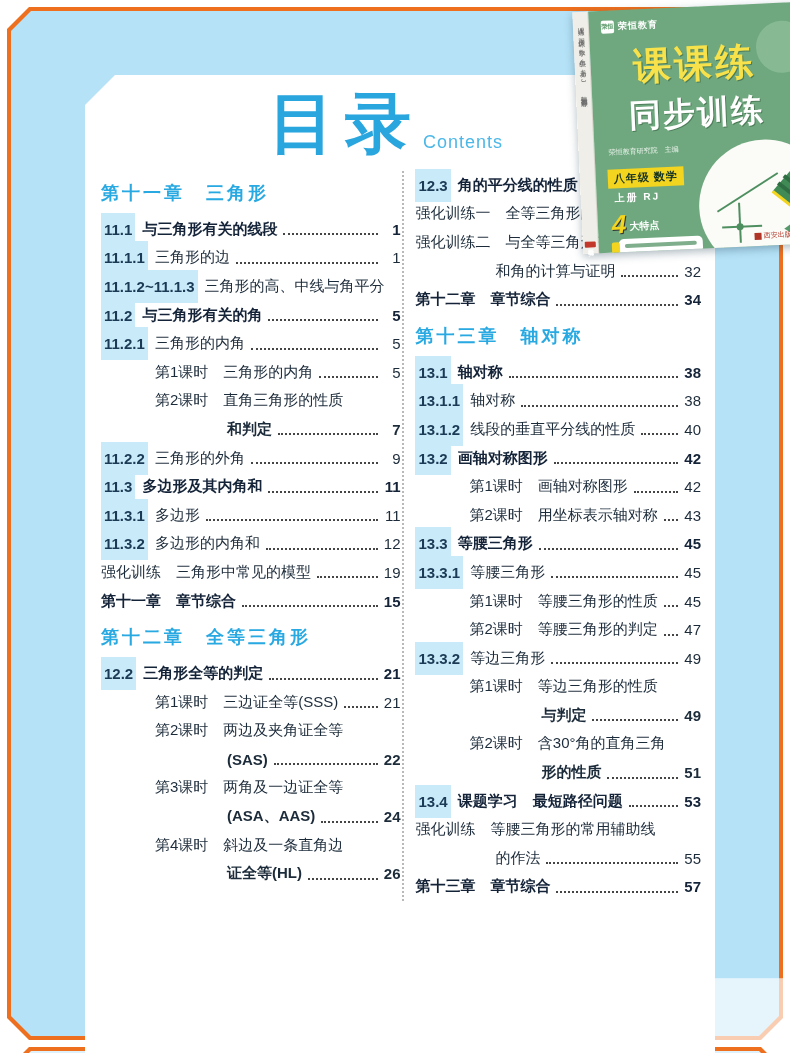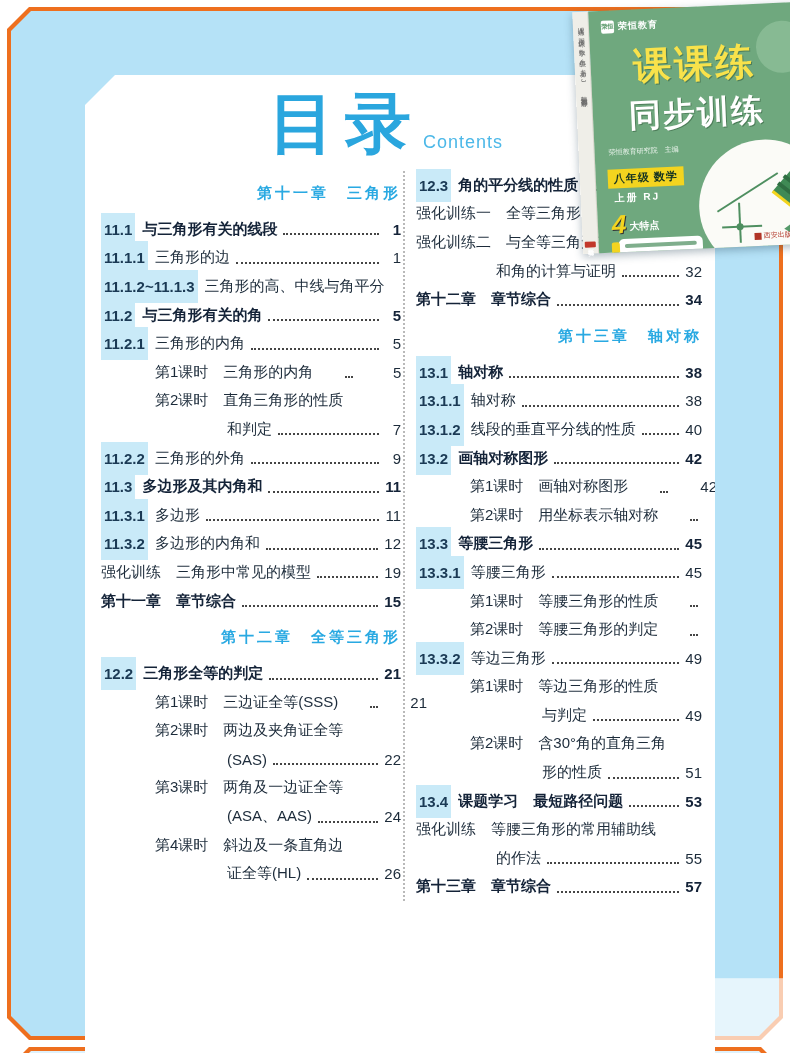--- a/index.html
+++ b/index.html
@@ -41,35 +41,35 @@
   .title-cn{
     font-size:66px;line-height:1;font-weight:900;color:#2aa6de;letter-spacing:10px;
     font-family:"DejaVu Sans","Liberation Sans",sans-serif;
   }
   .title-en{font-size:18px;color:#4cb8e8;margin-left:2px;margin-bottom:4px;letter-spacing:1px;}
   
   .toc{display:flex;padding:10px 14px 0 16px;}
   .toc-col{width:300px;}
   .toc-col.right{width:286px;border-left:2px dotted #b9b9b9;padding-left:11px;margin-left:2px;}
   .toc-heading{
-    text-align:right;color:#29a9e2;font-weight:800;font-size:15px;letter-spacing:3px;
+    text-align:left;color:#29a9e2;font-weight:800;font-size:18px;letter-spacing:3px;
     height:40px;line-height:40px;margin:2px 0 2px 0;
   }
   .toc-row{display:flex;align-items:center;height:28.6px;font-size:15px;color:#1c2b3a;}
   .toc-row.bold{font-weight:700;color:#142338;}
   .toc-row .num{
     background:#c9eaf8;color:#1b3a55;padding:8px 3px;margin-right:7px;
     font-weight:600;white-space:nowrap;
   }
   .toc-row .txt{white-space:nowrap;}
   .toc-row .dots{flex:1 1 12px;border-bottom:2px dotted #454545;margin:0 6px;position:relative;top:5px;min-width:8px;}
   .toc-row .page{min-width:16px;text-align:right;white-space:nowrap;}
-  .ind1{padding-left:54px;gap:26px;}
+  .ind1{padding-left:54px;}
   .ind2{padding-left:80px;}
-  .ind3{padding-left:126px;}
+  .ind3{padding-left:126px;font-weight:bold;}
   
   .book{
     position:absolute;top:2px;right:-6px;width:224px;height:242px;z-index:9;
     transform:rotate(-2.6deg);transform-origin:100% 0;
     display:flex;box-shadow:0 3px 8px rgba(30,60,80,.35);
   }
   .spine{
     width:16px;background:#efeee8;display:flex;flex-direction:column;align-items:center;
     padding:10px 0 6px 0;box-sizing:border-box;border-right:1px solid #d8d6cc;
   }

